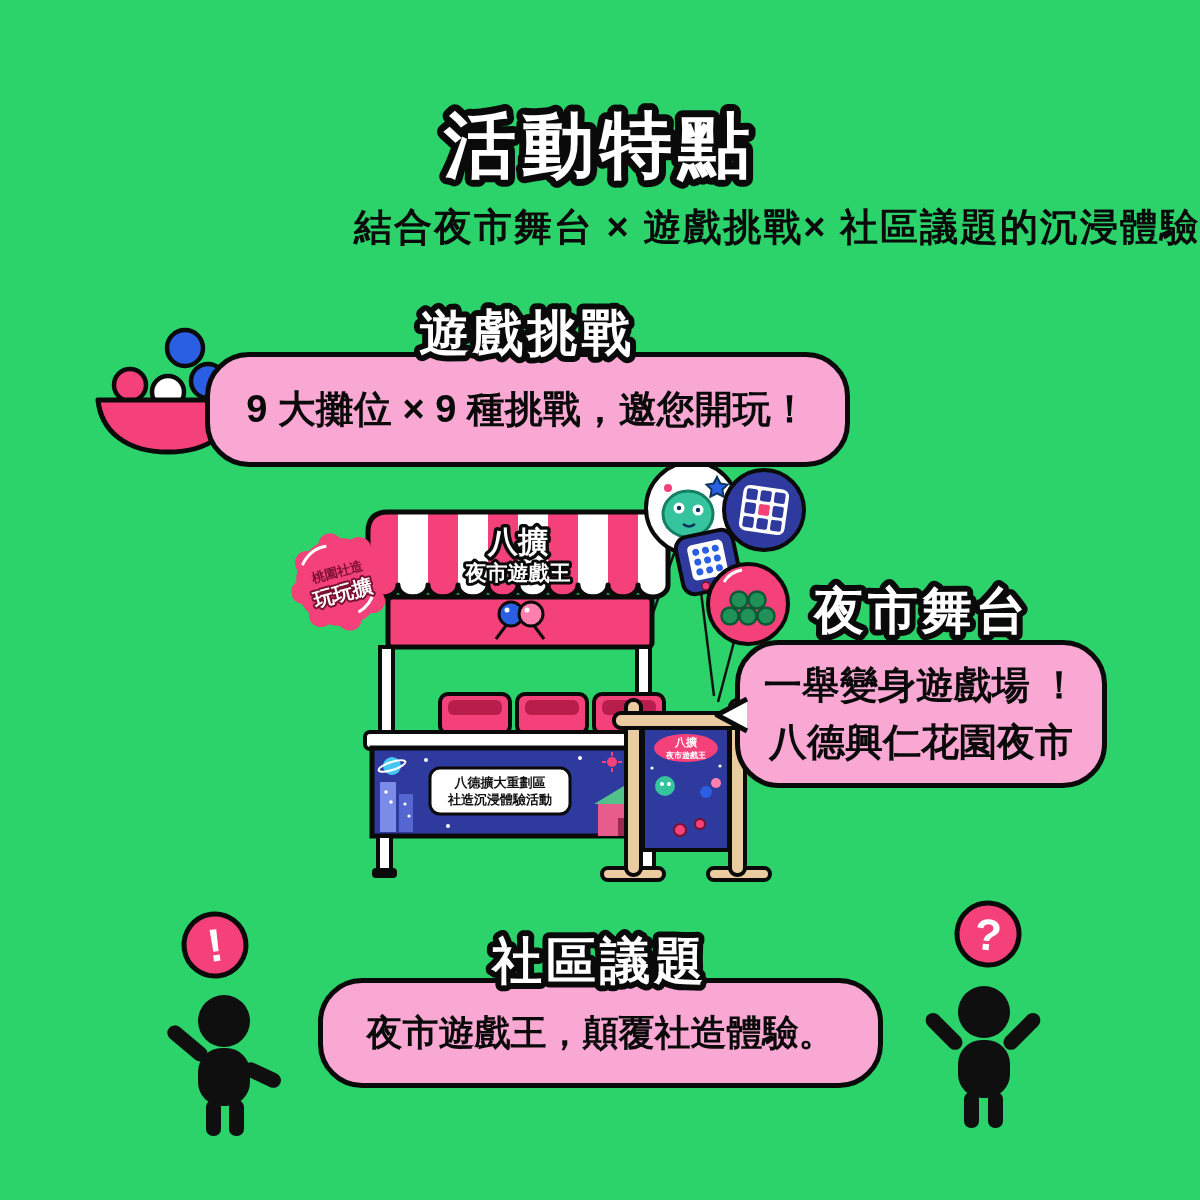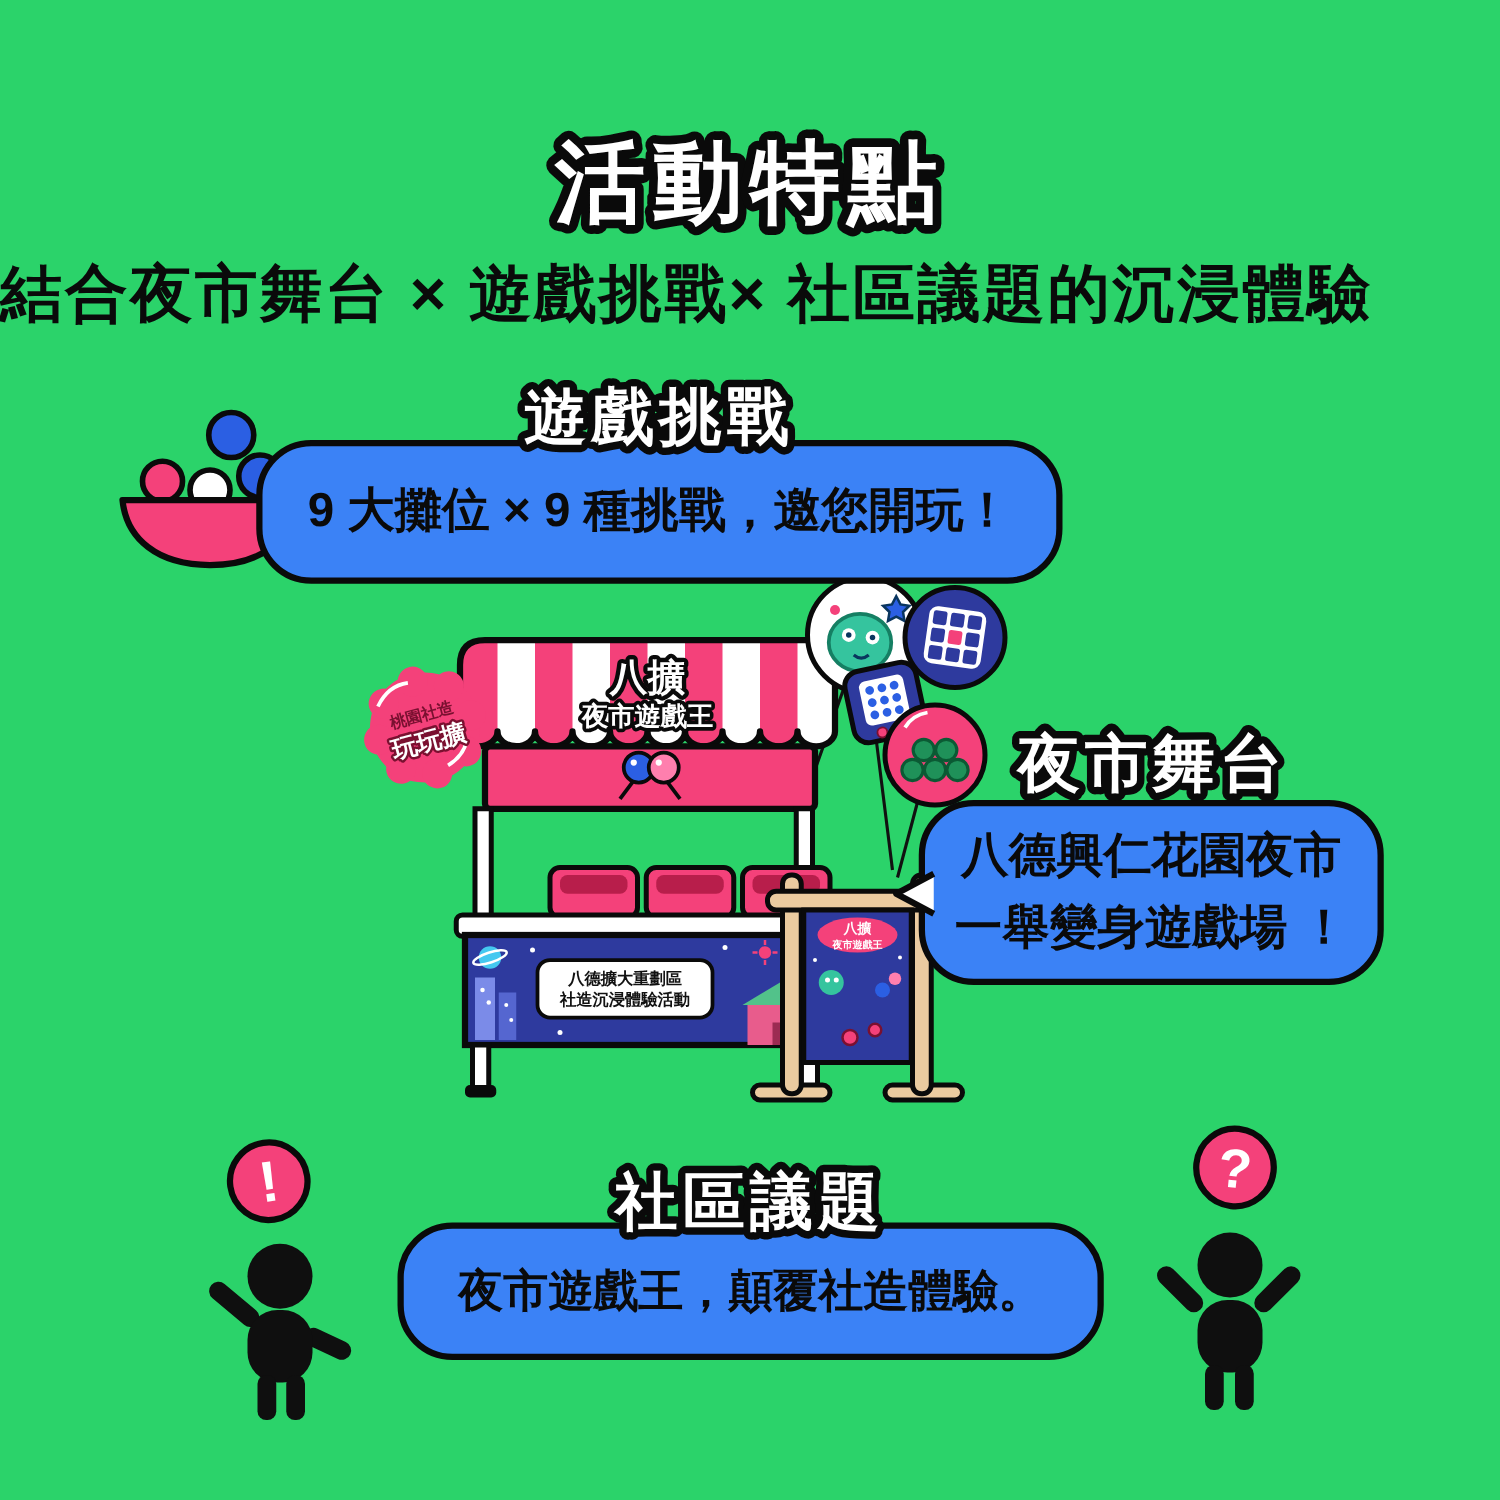--- a/index.html
+++ b/index.html
@@ -4,24 +4,24 @@
 <style>
   html,body{margin:0;padding:0;}
   body{
     width:1200px;height:1200px;position:relative;overflow:hidden;
     background:#2BD36A;
     font-family:"Liberation Sans", sans-serif;
   }
   .abs{position:absolute;}
   svg{overflow:visible;}
   .subtitle{
-    text-align:left;font-size:50px;font-weight:bold;color:#0A0A0A;letter-spacing:2px;
+    text-align:right;font-size:38px;font-weight:bold;color:#0A0A0A;letter-spacing:2px;
   }
   .bubble{
-    position:absolute;background:#3b82f6;border:5px solid #0A0A0A;border-radius:44px;
+    position:absolute;background:#f9a8d4;border:5px solid #0A0A0A;border-radius:44px;
     box-sizing:border-box;display:flex;flex-direction:column;align-items:center;justify-content:center;
     z-index:5;
   }
   .bubble .body-text{
     font-weight:bold;color:#0A0A0A;text-align:center;line-height:1.5;
   }
   .bubble .t38{font-size:38px;}
   .bubble .t36{font-size:36px;}
   .heading-svg{position:absolute;z-index:6;}
   .tail-svg{position:absolute;z-index:7;}
@@ -234,22 +234,22 @@
 </svg>
 
 <svg class="heading-svg" style="left:735px;top:578px" width="375" height="70">
   <text x="187" y="50" text-anchor="middle" font-size="50" font-weight="bold" fill="#FFFFFF" stroke="#0A0A0A" stroke-width="12" paint-order="stroke" stroke-linejoin="round" letter-spacing="4">夜市舞台</text>
 </svg>
 
 <div class="bubble" style="left:735px;top:640px;width:372px;height:148px">
   <svg class="tail-svg" style="left:-27px;top:50px" width="40" height="40">
     <path d="M34,4 L4,20 L34,36" fill="#FFFFFF" stroke="#0A0A0A" stroke-width="5" stroke-linejoin="round"></path>
   </svg>
+  <div class="body-text t38">一舉變身遊戲場 ！</div>
   <div class="body-text t38">八德興仁花園夜市</div>
-  <div class="body-text t38">一舉變身遊戲場 ！</div>
 </div>
 
 <svg class="heading-svg" style="left:318px;top:928px" width="565" height="70">
   <text x="282" y="50" text-anchor="middle" font-size="50" font-weight="bold" fill="#FFFFFF" stroke="#0A0A0A" stroke-width="12" paint-order="stroke" stroke-linejoin="round" letter-spacing="4">社區議題</text>
 </svg>
 
 <div class="bubble" style="left:318px;top:978px;width:565px;height:110px">
   <div class="body-text t36">夜市遊戲王，顛覆社造體驗。</div>
 </div>
 

